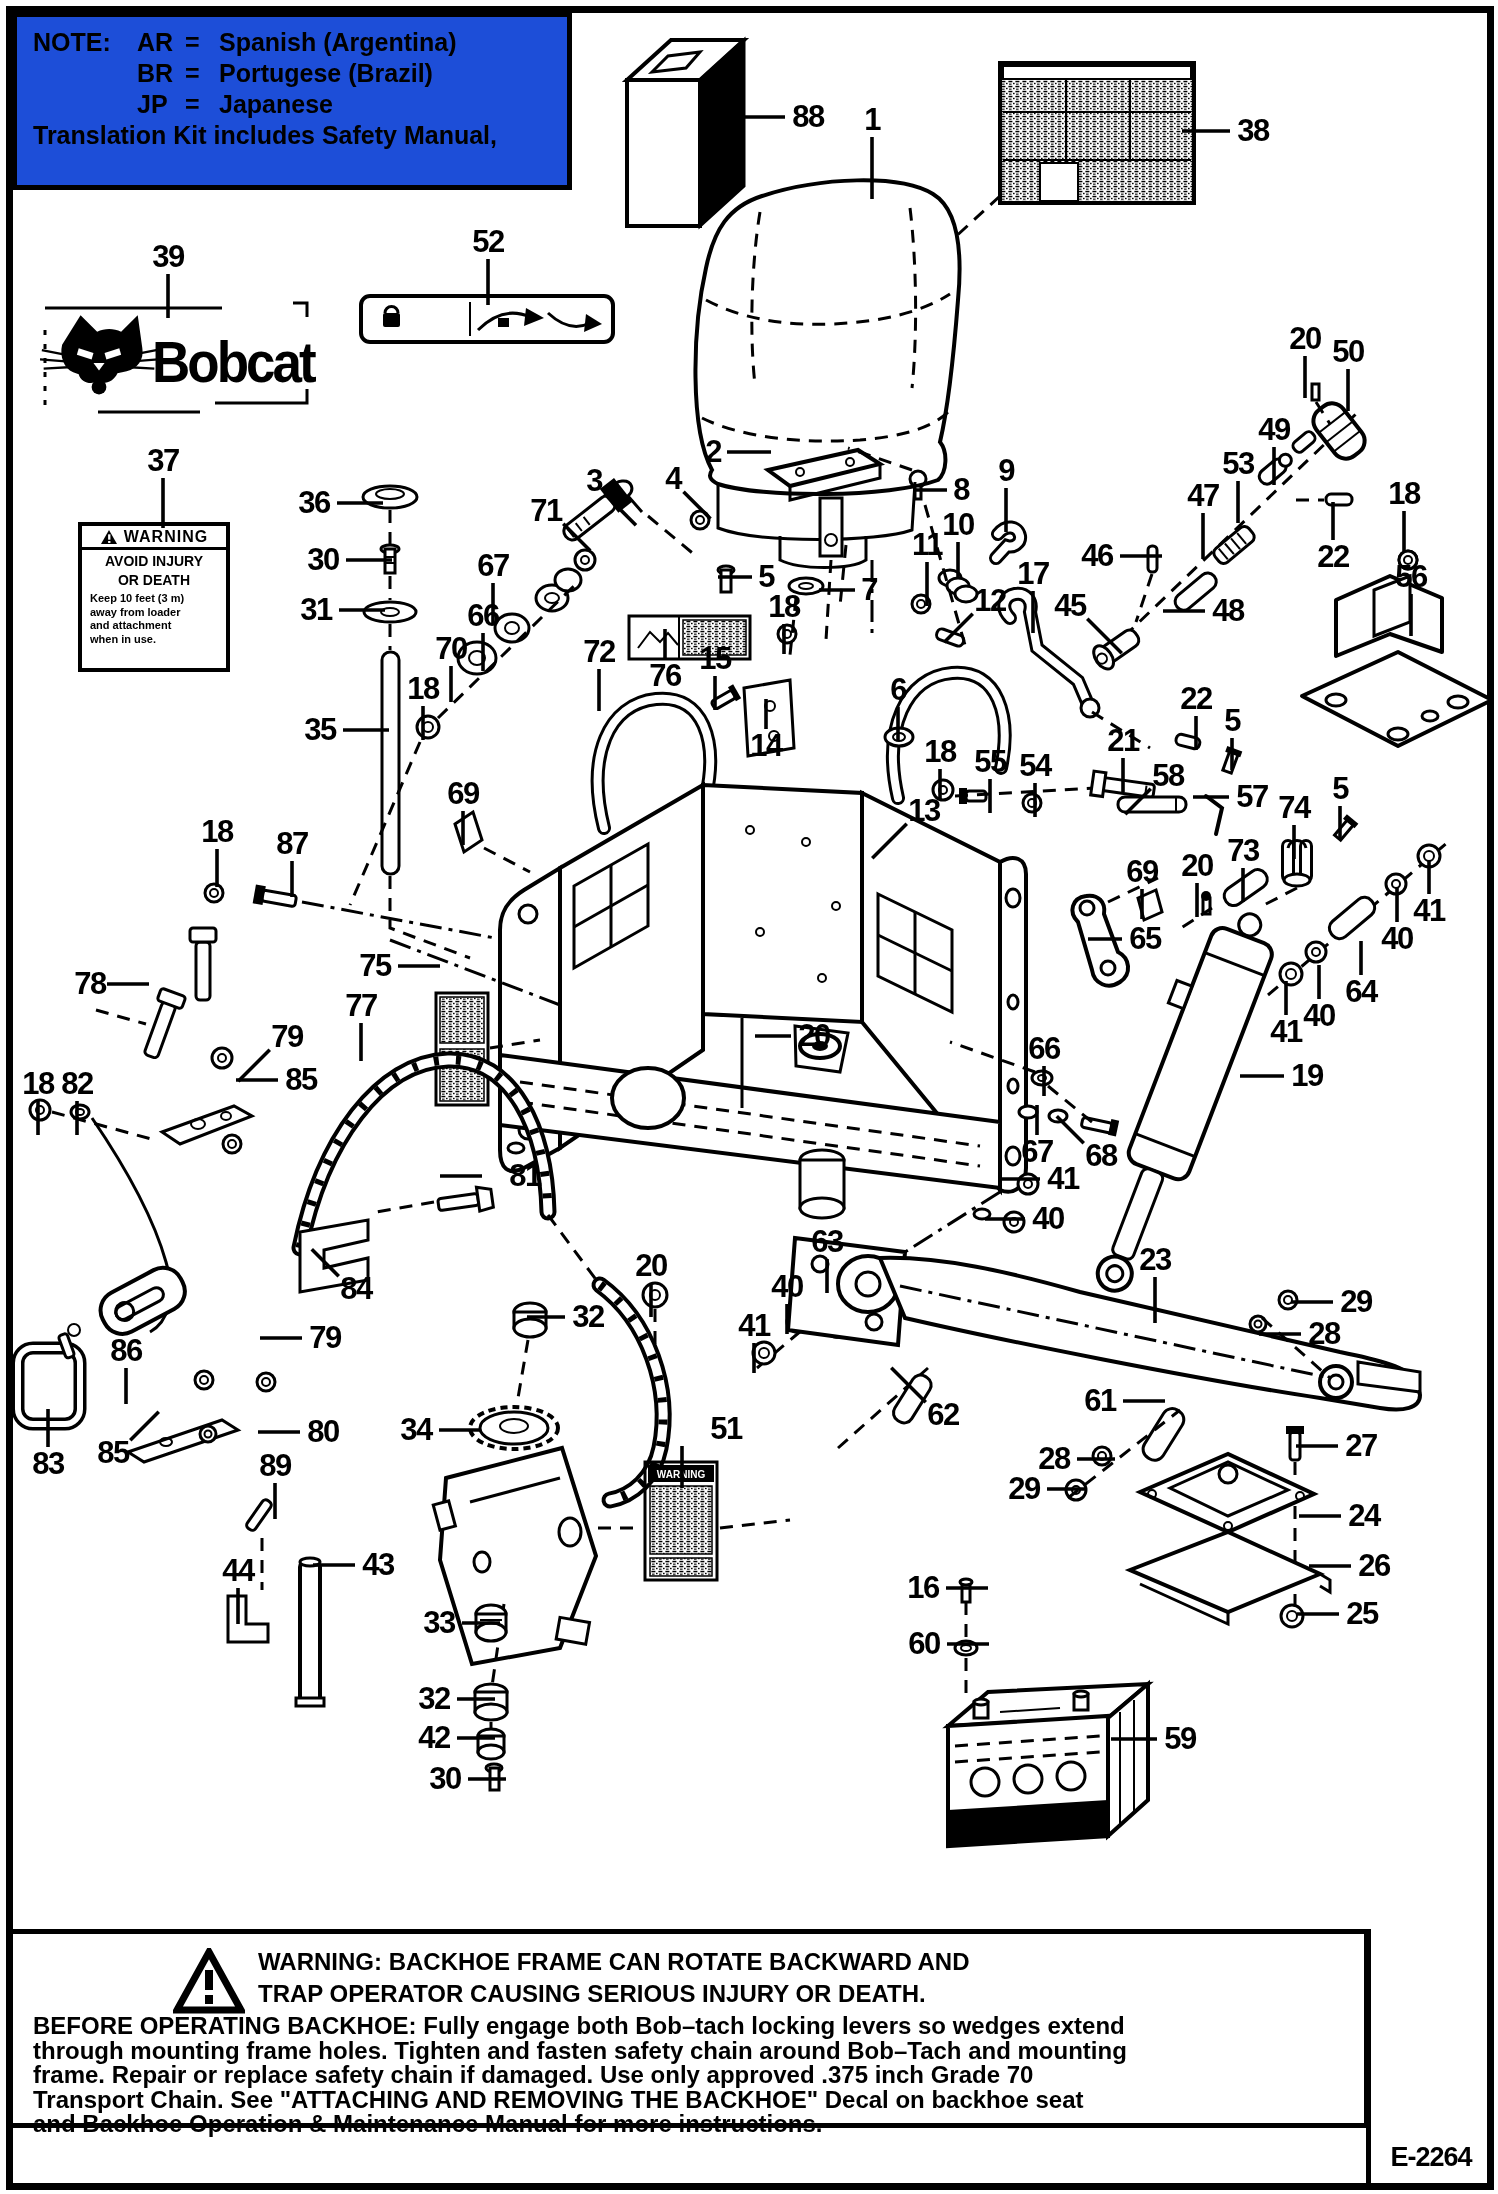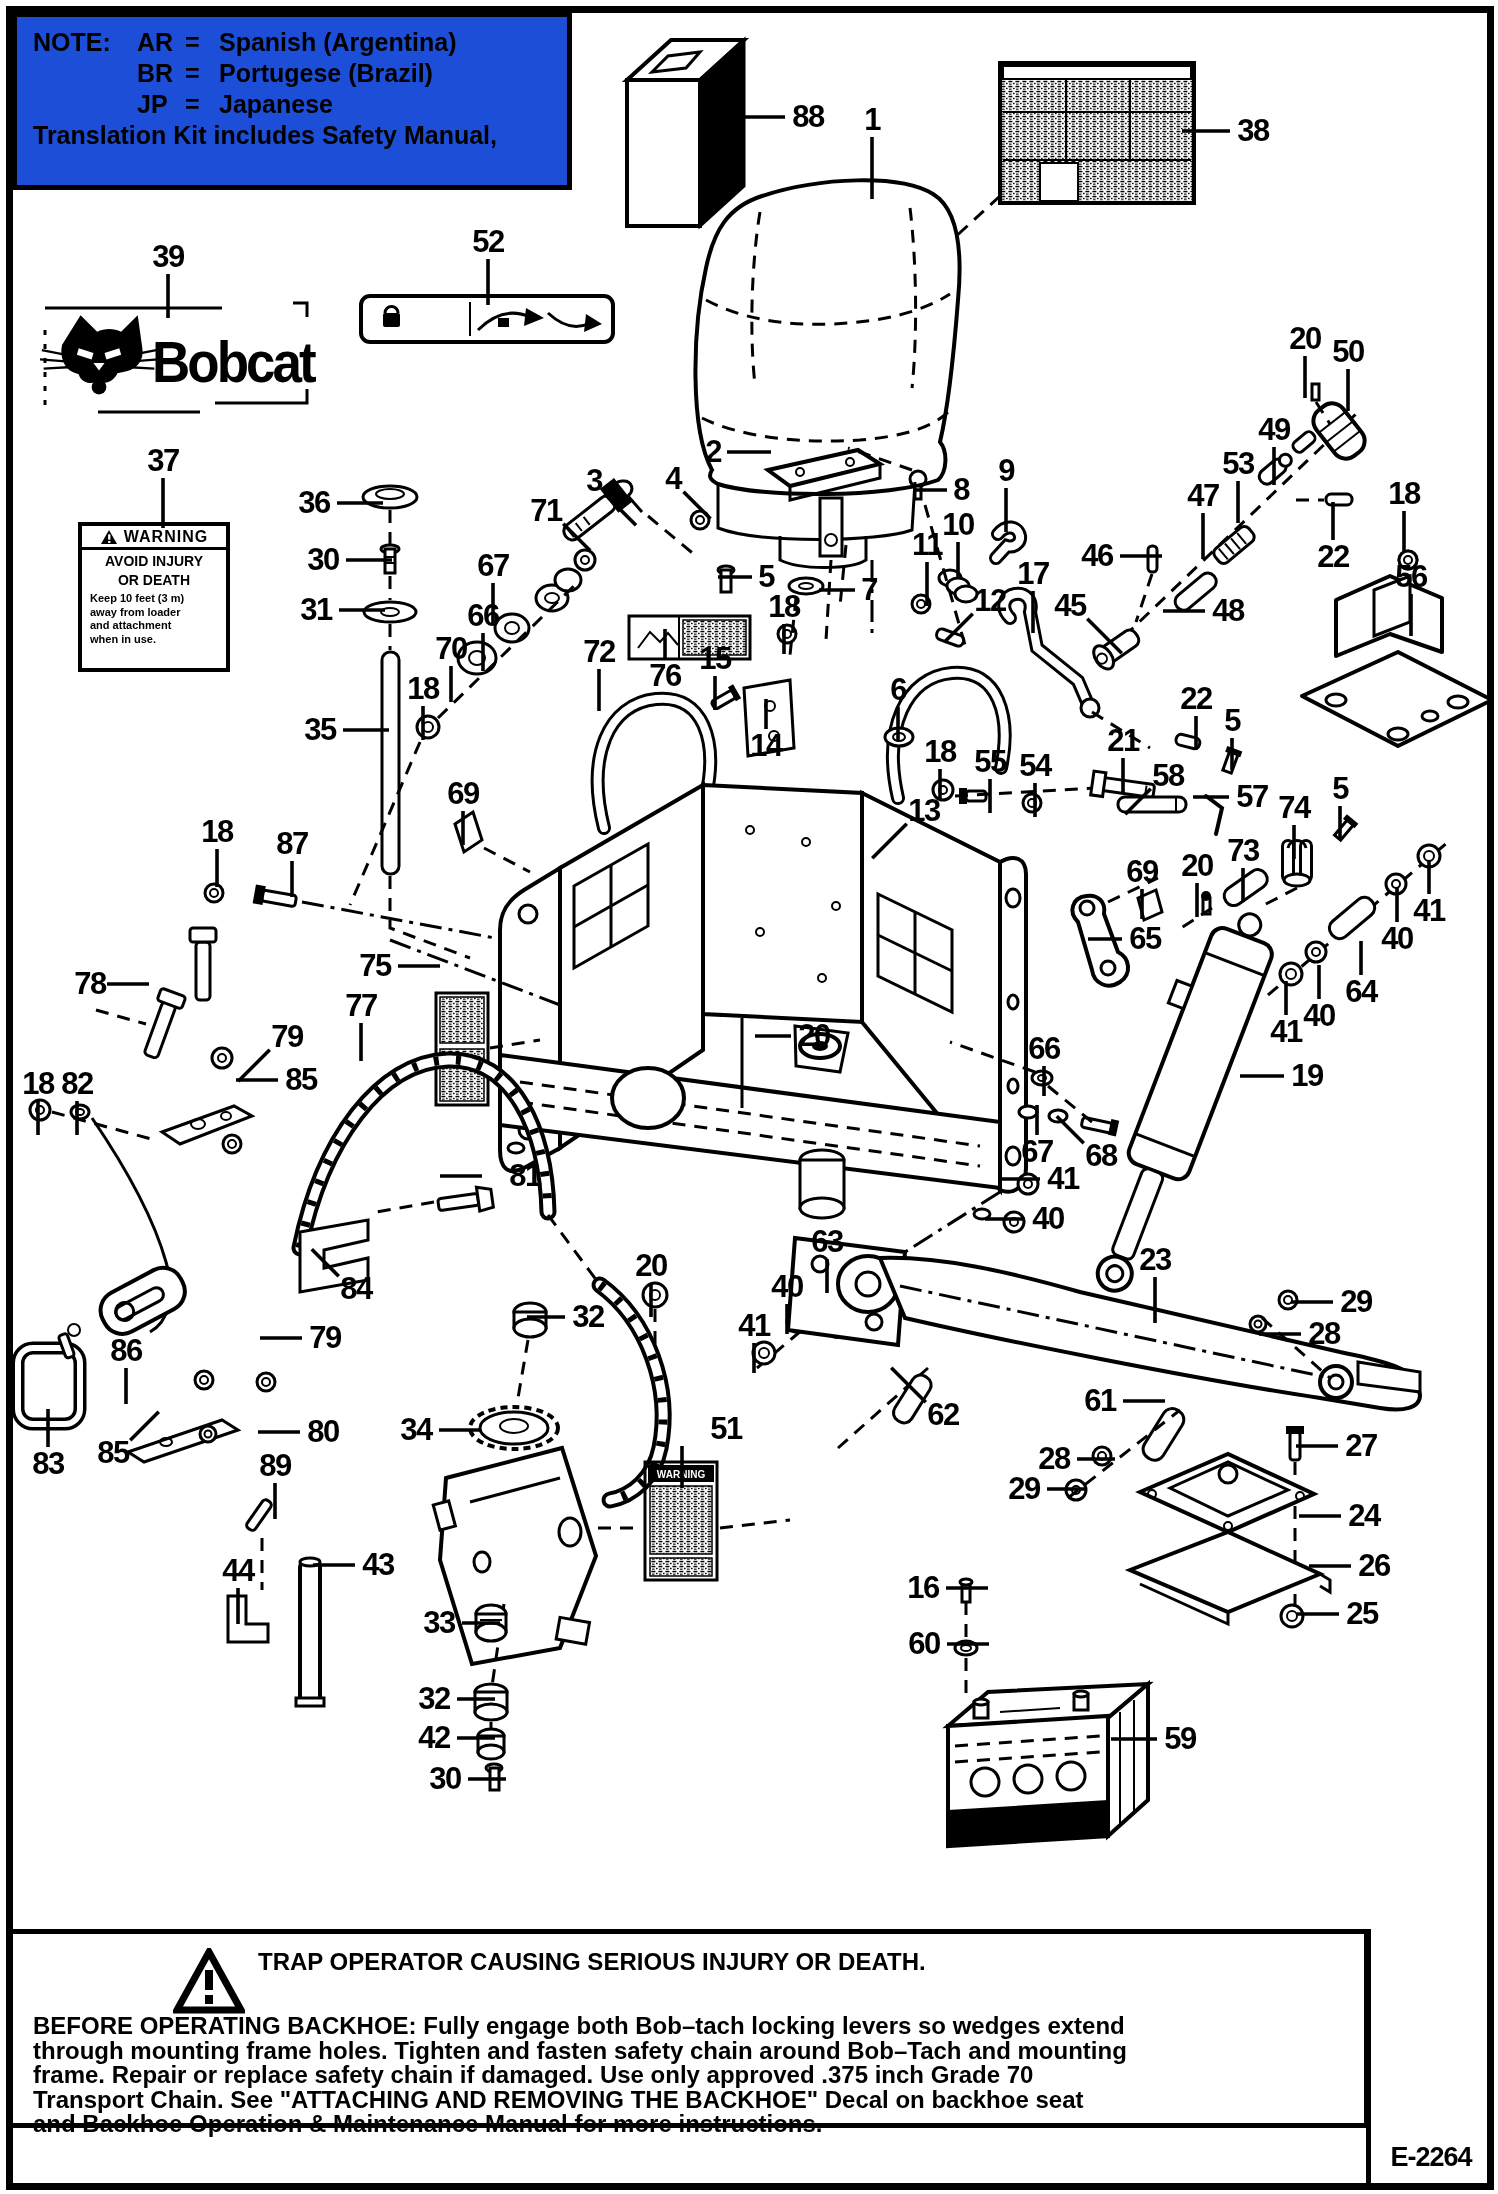--- a/index.html
+++ b/index.html
@@ -697,20 +697,21 @@
     </div>
   </div>
 
   <div class="warn-box">
     <svg class="warn-tri" width="72" height="68" viewBox="0 0 72 68">
       <polygon points="36,4 68,62 4,62" fill="none" stroke="#000" stroke-width="7"></polygon>
       <rect x="32" y="22" width="8" height="20" fill="#000"></rect>
       <rect x="32" y="47" width="8" height="9" fill="#000"></rect>
     </svg>
     <div class="warn-head">
+      <div>WARNING:  BACKHOE FRAME CAN ROTATE BACKWARD AND</div>
       <div>TRAP OPERATOR CAUSING SERIOUS INJURY OR DEATH.</div>
     </div>
     <div class="warn-body">
       <div>BEFORE OPERATING BACKHOE:  Fully engage both Bob–tach locking levers so wedges extend</div>
       <div>through mounting frame holes. Tighten and fasten safety chain around Bob–Tach and mounting</div>
       <div>frame.  Repair or replace safety chain if damaged.  Use only approved .375 inch Grade 70</div>
       <div>Transport Chain.  See "ATTACHING AND REMOVING THE BACKHOE" Decal on backhoe seat</div>
       <div>and Backhoe Operation &amp; Maintenance Manual for more instructions.</div>
     </div>
   </div>

